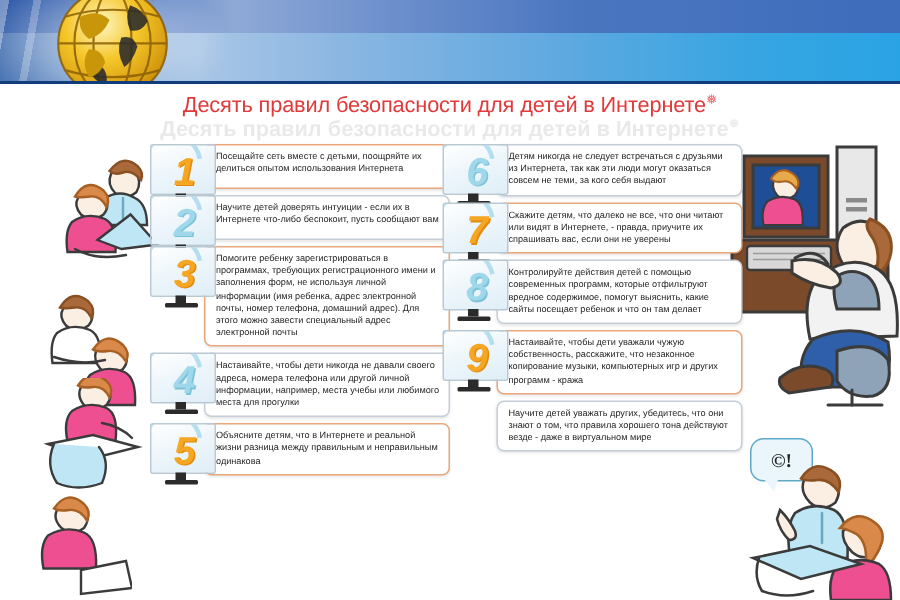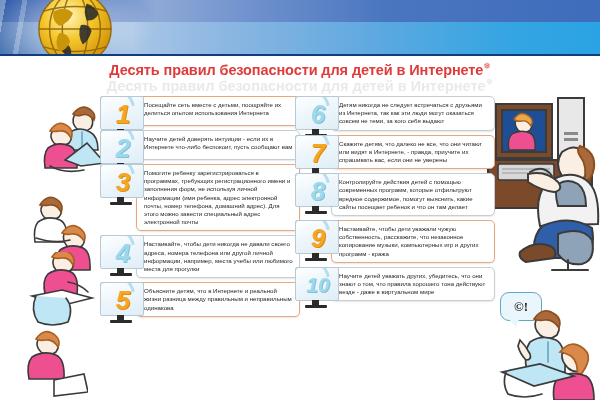--- a/index.html
+++ b/index.html
@@ -18,21 +18,21 @@
   .banner-rays{position:absolute;left:0;top:0;width:250px;height:56px;
     background:
       radial-gradient(ellipse 120px 60px at 70px 28px,rgba(255,255,255,.55),rgba(255,255,255,0) 70%),
       linear-gradient(100deg,rgba(255,255,255,.35) 0 6px,rgba(255,255,255,0) 6px 22px,rgba(255,255,255,.25) 22px 27px,rgba(255,255,255,0) 27px 48px);}
   .banner-rule{position:absolute;left:0;top:54px;width:600px;height:3px;background:#123d7d;}
 
   .globe{position:absolute;left:26px;top:-16px;width:98px;height:88px;}
 
   
   .title-wrap{position:absolute;left:0;top:58px;width:600px;height:30px;text-align:center;}
-  .title{font-size:14.5px;font-weight:bold;color:#e03a3a;letter-spacing:-0.1px;white-space:nowrap;
+  .title{font-size:14.5px;font-weight:normal;color:#e03a3a;letter-spacing:-0.1px;white-space:nowrap;
          display:inline-block;line-height:16px;}
   .title .snow{font-size:9px;vertical-align:super;color:#e86a6a;}
   .title-ghost{position:absolute;left:0;top:74px;width:600px;text-align:center;
     font-size:14.5px;font-weight:bold;color:#d8d8d8;opacity:.55;white-space:nowrap;line-height:16px;}
   .title-ghost .snow{font-size:9px;vertical-align:super;}
 
   
   .col{position:absolute;top:96px;width:200px;}
   .col-left{left:100px;}
   .col-right{left:295px;}
@@ -336,24 +336,16 @@
           <div class="mon-swoosh"></div>
           <div class="mon-num num-orange">9</div>
         </div>
       <div class="mon-neck"></div>
         <div class="mon-base"></div>
     </div>
     <div class="card card-orange">Настаивайте, чтобы дети уважали чужую собственность, расскажите, что незаконное копирование музыки, компьютерных игр и других программ - кража</div>
   </div>
 
   <div class="rule">
-    <div class="mon">
-      <div class="mon-screen">
-          <div class="mon-swoosh"></div>
-          <div class="mon-num num-cyan" style="font-size:21px;">10</div>
-        </div>
-      <div class="mon-neck"></div>
-        <div class="mon-base"></div>
-    </div>
     <div class="card card-gray">Научите детей уважать других, убедитесь, что они знают о том, что правила хорошего тона действуют везде - даже в виртуальном мире</div>
   </div>
 
 </div>
 
 </body></html>

